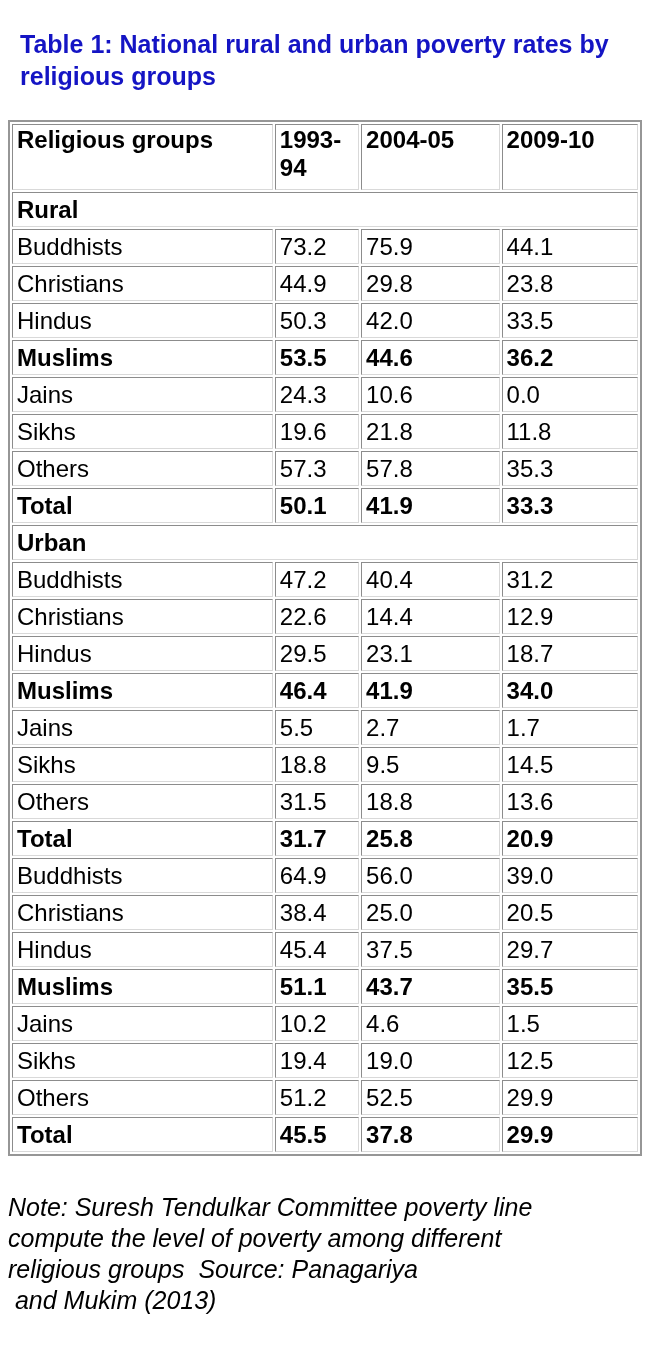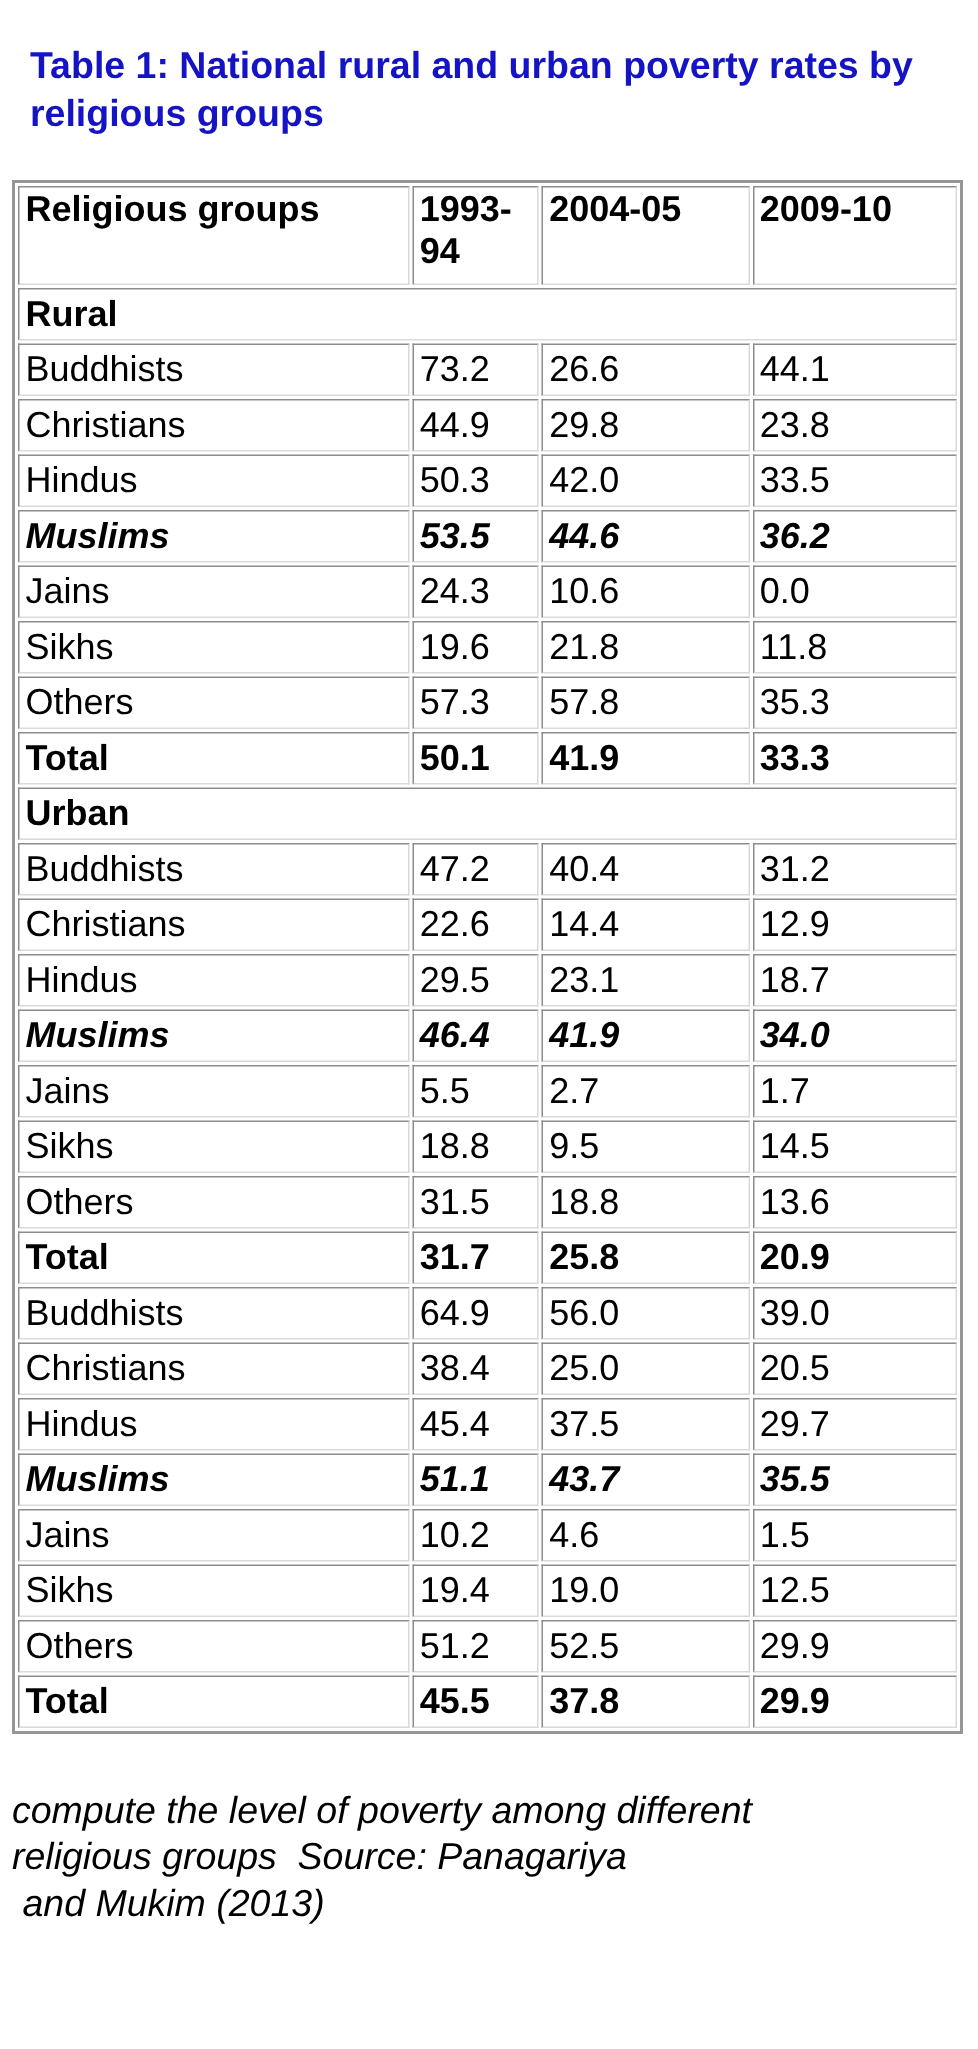--- a/index.html
+++ b/index.html
@@ -56,21 +56,20 @@
   }
   td.section {
     font-weight: bold;
   }
   tr.bold td {
     font-weight: bold;
     margin-left: 48px;
   }
   tr.bold-italic td {
     font-weight: bold;
-    font-style: italic;
     margin-left: 41px;
   }
   .note {
     margin-top: 36px;
     font-size: 25px;
     font-style: italic;
     line-height: 1.24;
   }
   .note div {
     white-space: pre-wrap;
@@ -98,21 +97,21 @@
         <th>2009-10</th>
       </tr>
     </thead>
     <tbody>
         <tr>
           <td colspan="4" class="section">Rural</td>
         </tr>
         <tr class="normal">
           <td>Buddhists</td>
           <td>73.2</td>
-          <td>26.6</td>
+          <td>75.9</td>
           <td>44.1</td>
         </tr>
         <tr class="normal">
           <td>Christians</td>
           <td>44.9</td>
           <td>29.8</td>
           <td>23.8</td>
         </tr>
         <tr class="normal">
           <td>Hindus</td>
@@ -246,18 +245,19 @@
         <tr class="bold">
           <td>Total</td>
           <td>45.5</td>
           <td>37.8</td>
           <td>29.9</td>
         </tr>
       </tbody>
   </table>
 
   <div class="note">
+    <div>Note: Suresh Tendulkar Committee poverty line</div>
     <div>compute the level of poverty among different</div>
     <div>religious groups  Source: Panagariya</div>
     <div> and Mukim (2013)</div>
   </div>
 
 </div>
 
 </body></html>

